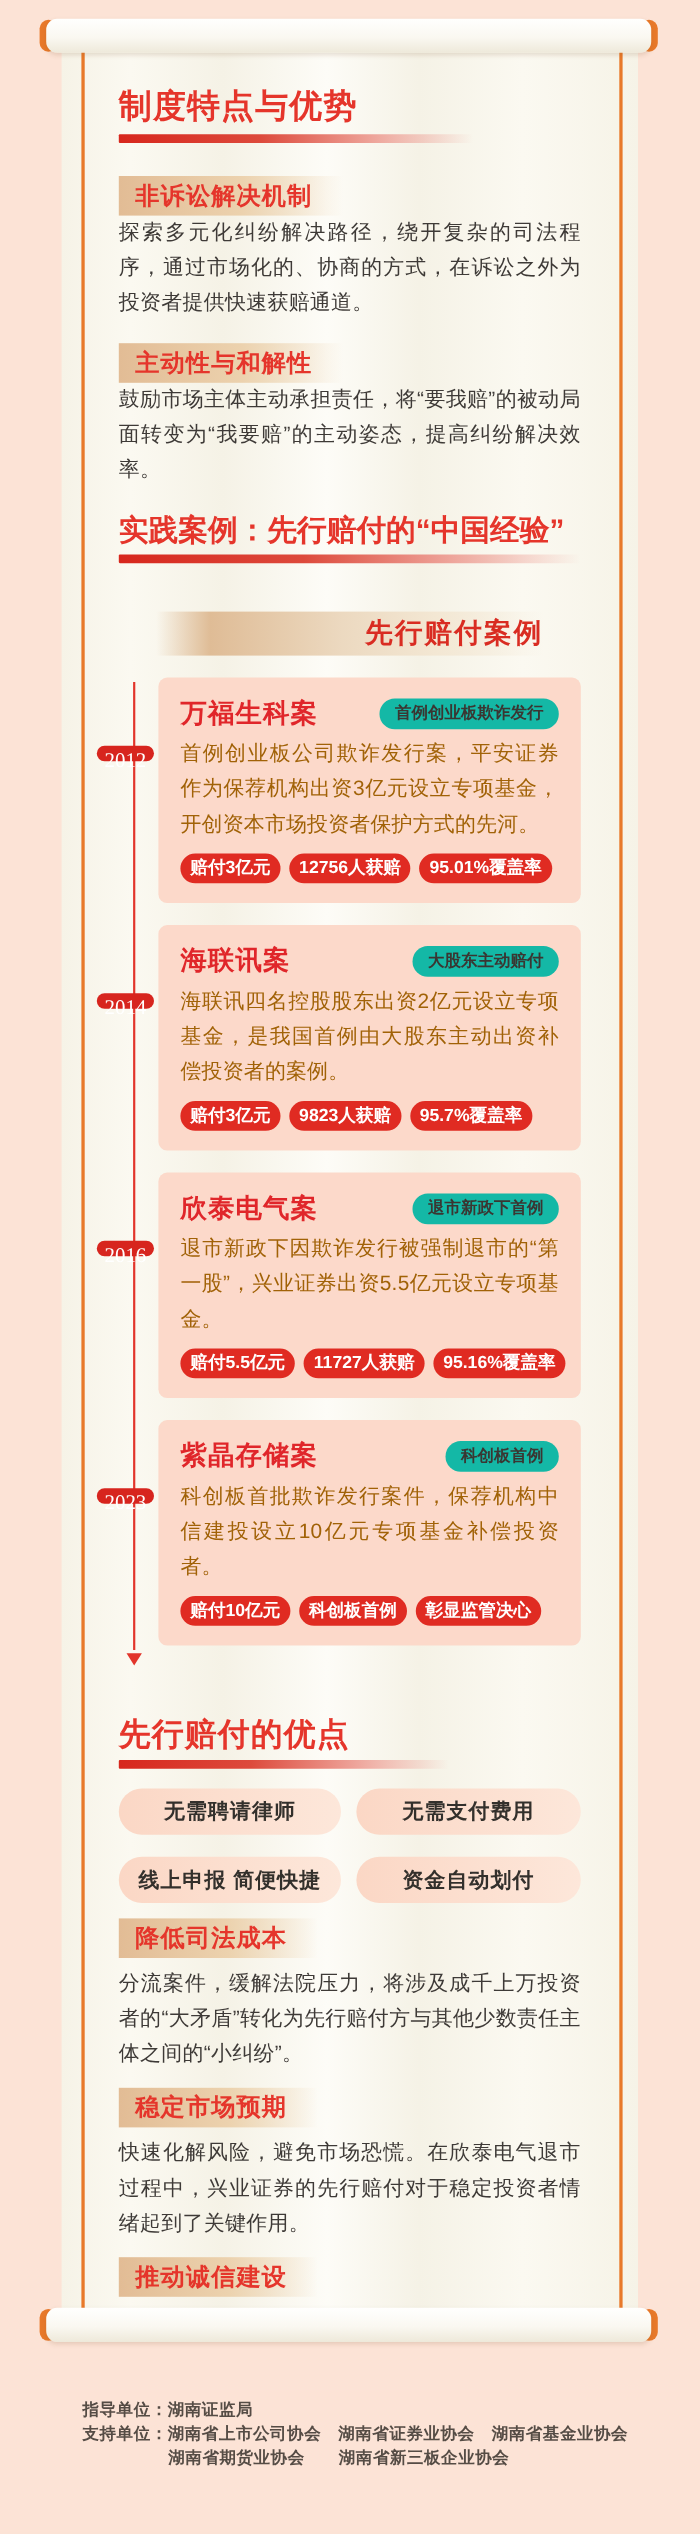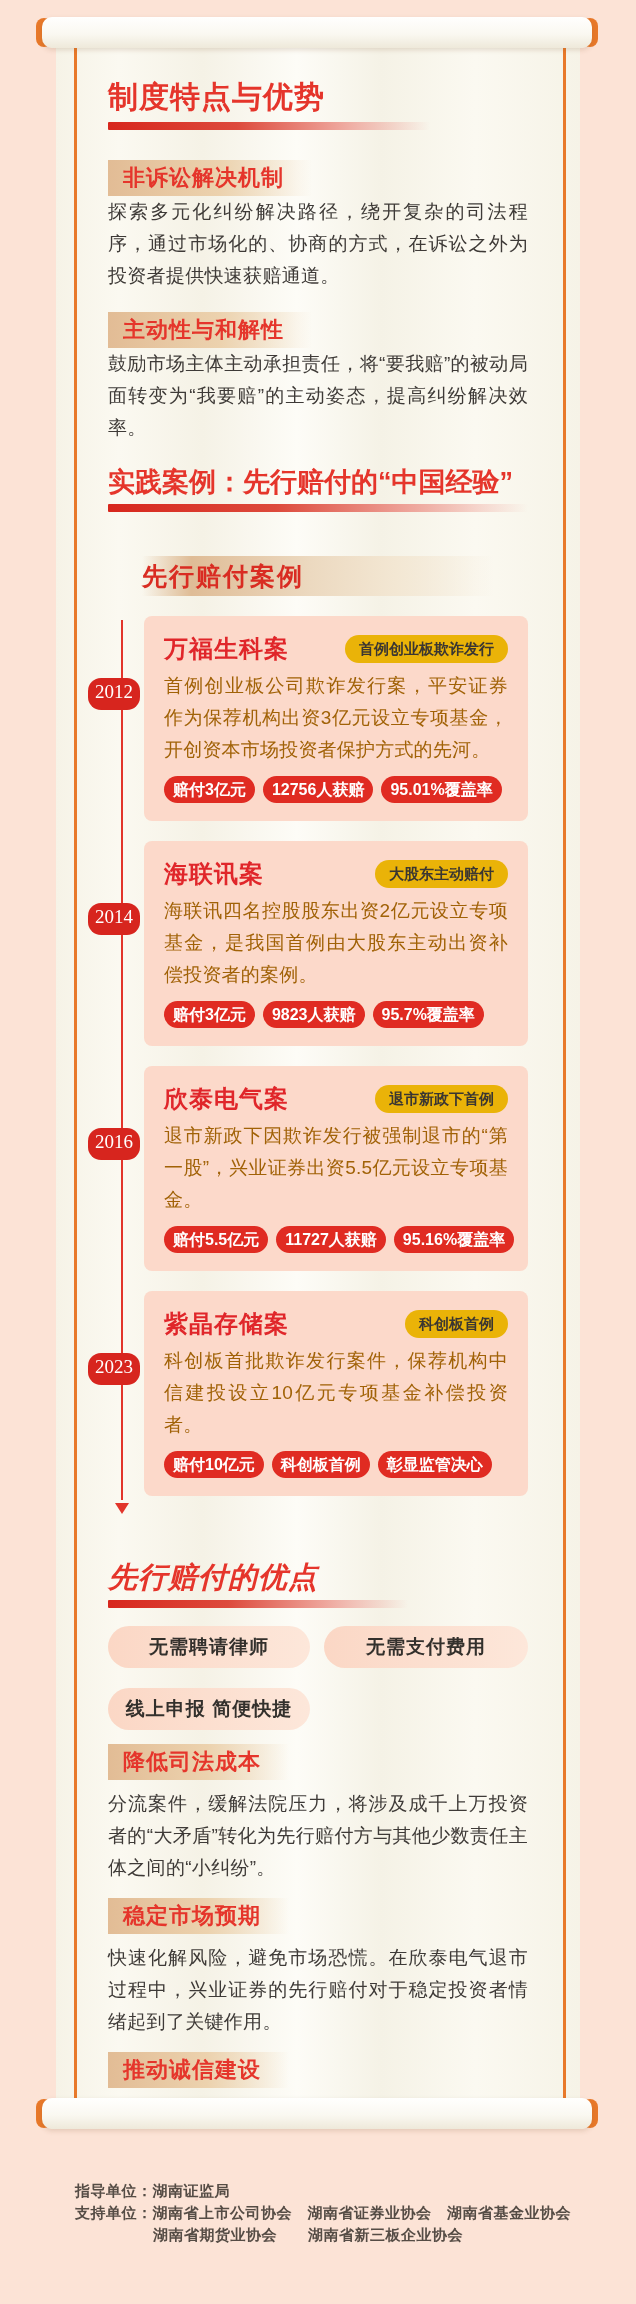--- a/index.html
+++ b/index.html
@@ -29,64 +29,64 @@
   .roller .cap.right{right:0;}
   .roller .bar{
     position:absolute;left:6px;right:6px;top:0;height:31px;border-radius:10px;
     background:linear-gradient(180deg,#fffffe 0%,#faf8f1 55%,#eee9da 100%);
     box-shadow:0 2px 5px rgba(120,80,40,.18);
   }
   
   .content{position:relative;padding:50px 52px 0 52px;z-index:2;}
   .h1{font-size:30px;line-height:34px;font-weight:800;color:#e5352b;letter-spacing:1px;}
   .h1.sub{font-size:27px;line-height:32px;margin-top:22px;letter-spacing:0;}
-  .h1.adv{font-size:29px;line-height:34px;margin-top:30px;font-style:italic;}
+  .h1.adv{font-size:29px;line-height:34px;margin-top:30px;}
   .redbar{height:8px;margin-top:8px;border-radius:1px;
     background:linear-gradient(90deg,#d7271d 0%,#dd4a3c 40%,#eea59b 72%,rgba(248,214,208,0) 100%);}
   .redbar.w1{width:322px;}
   .redbar.w2{width:420px;margin-top:6px;}
   .redbar.w3{width:300px;margin-top:6px;}
   .tanlabel{
     display:inline-block;margin-top:30px;padding:4px 28px 4px 15px;
     font-size:22px;line-height:28px;font-weight:700;color:#e5352b;letter-spacing:1px;
     background:linear-gradient(90deg,#e2bc95 0%,#ecd2ae 55%,rgba(240,222,196,0) 100%);
   }
   .tanlabel.tight{margin-top:14px;}
   .para{
     font-size:19px;line-height:32px;color:#3e3a37;
     text-align:justify;letter-spacing:.3px;
   }
   .para.adv{margin-top:8px;}
   
   .banner{
-    margin:44px auto 0 auto;width:352px;height:40px;line-height:40px;text-align:left;
+    margin:44px auto 0 auto;width:352px;height:40px;line-height:40px;text-align:right;
     font-size:25px;font-weight:700;color:#d92c22;letter-spacing:2px;
     background:linear-gradient(90deg,rgba(227,192,153,0) 0%,#dfbc96 14%,#ecd9c0 48%,#f3e7d3 72%,rgba(243,231,211,0) 100%);
   }
   
   .timeline{position:relative;margin-top:20px;padding-bottom:34px;}
   .timeline .tline{position:absolute;left:13px;top:4px;bottom:30px;width:2px;background:#e2352b;}
   .timeline .tarrow{
     position:absolute;left:7px;bottom:16px;width:0;height:0;
     border-left:7px solid transparent;border-right:7px solid transparent;border-top:11px solid #e2352b;
   }
   .tl-item{position:relative;margin-left:36px;margin-bottom:20px;}
   .tl-item:last-child{margin-bottom:0;}
   .year{
-    position:absolute;left:-56px;top:62px;width:52px;height:32px;line-height:27px;
+    position:absolute;left:-56px;top:62px;width:52px;height:14px;line-height:27px;
     background:#d7251e;color:#fff;border-radius:13px;text-align:center;
     font-family:"Liberation Serif","DejaVu Serif",serif;font-size:19px;
   }
   .case-card{
     background:#fcd9ca;border-radius:8px;padding:18px 20px 18px 20px;
   }
   .case-head{display:flex;align-items:center;justify-content:space-between;}
   .case-title{font-size:24px;line-height:30px;font-weight:800;color:#e0262a;letter-spacing:1px;}
   .case-badge{
-    background:#eab308;border-radius:999px;padding:5px 14px;
+    background:#14b8a6;border-radius:999px;padding:5px 14px;
     font-size:15px;line-height:18px;font-weight:700;color:#3a3632;white-space:nowrap;
   }
   .case-text{margin-top:6px;font-size:19px;line-height:32px;color:#a16207;text-align:justify;letter-spacing:.2px;}
   .case-tags{margin-top:10px;display:flex;gap:8px;}
   .tag{
     background:#e02b22;color:#fff;border-radius:999px;padding:4px 9px;
     font-size:16px;line-height:19px;font-weight:700;white-space:nowrap;
   }
   
   .chips{margin-top:18px;display:grid;grid-template-columns:202px 1fr;gap:20px 14px;}
@@ -192,20 +192,21 @@
     </div>
 
     
     <div class="h1 adv">先行赔付的优点</div>
     <div class="redbar w3"></div>
 
     <div class="chips">
       <div class="chip">无需聘请律师</div>
       <div class="chip">无需支付费用</div>
       <div class="chip">线上申报 简便快捷</div>
+      <div class="chip">资金自动划付</div>
     </div>
 
     <div class="tanlabel tight">降低司法成本</div>
     <div class="para adv">分流案件，缓解法院压力，将涉及成千上万投资者的“大矛盾”转化为先行赔付方与其他少数责任主体之间的“小纠纷”。</div>
 
     <div class="tanlabel tight">稳定市场预期</div>
     <div class="para adv">快速化解风险，避免市场恐慌。在欣泰电气退市过程中，兴业证券的先行赔付对于稳定投资者情绪起到了关键作用。</div>
 
     <div class="tanlabel tight">推动诚信建设</div>
     

